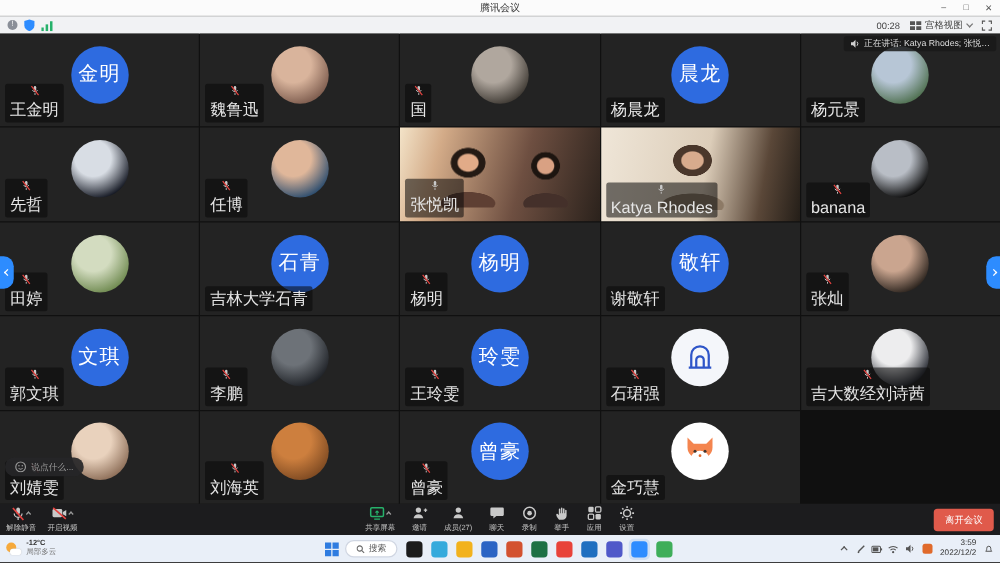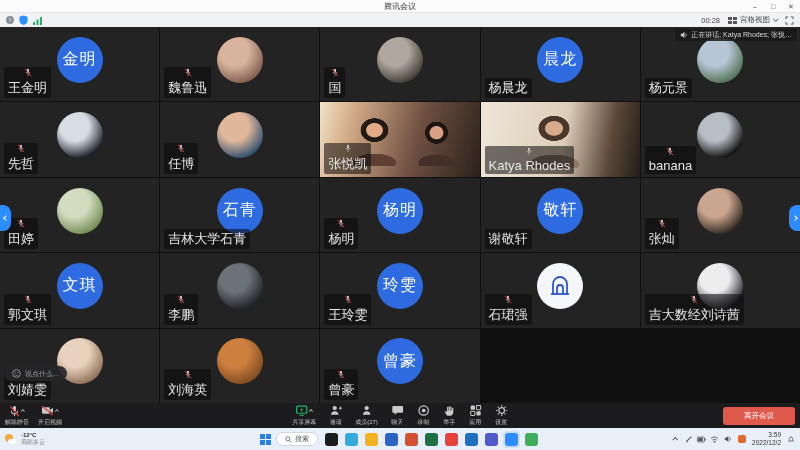--- a/index.html
+++ b/index.html
@@ -53,21 +53,21 @@
   .chev.rgt{transform:rotate(135deg);}
   .chat-overlay{position:absolute;left:4px;bottom:22px;height:15px;background:rgba(38,38,40,.92);border-radius:9px;display:flex;align-items:center;gap:4px;padding:0 8px;font-size:7px;color:#9a9a9a;}
 
   
   .controlbar{position:absolute;left:0;right:0;top:403px;height:25px;background:#1c1c1e;display:flex;align-items:center;padding:0 5px;}
   .left-controls{display:flex;gap:9px;}
   .ctl{display:flex;flex-direction:column;align-items:center;gap:1px;cursor:default;}
   .ctl .ico-row{display:flex;align-items:flex-start;gap:2px;height:13px;align-items:center;}
   .ctl .lbl{font-size:6px;color:#c4c4c4;white-space:nowrap;}
   .center-controls{position:absolute;left:50%;transform:translateX(-50%);display:flex;gap:13px;align-items:center;}
-  .leave-btn{margin-left:auto;background:#e05a4b;color:#fff;border:none;border-radius:3px;font-size:7.5px;padding:4px 21px;cursor:default;white-space:nowrap;}
+  .leave-btn{margin-left:auto;background:#e05a4b;color:#fff;border:none;border-radius:3px;font-size:7.5px;padding:4px 9px;cursor:default;white-space:nowrap;}
   .ctl .chev{border-color:#9a9a9a;width:3px;height:3px;}
 
   
   .taskbar{position:absolute;left:0;right:0;bottom:0;height:22px;background:#e9eff8;display:flex;align-items:center;padding:0 5px;}
   .weather{display:flex;align-items:center;gap:4px;cursor:default;}
   .weather .wtxt{display:flex;flex-direction:column;line-height:1.15;font-size:6px;color:#333;}
   .sunicon{position:relative;width:12px;height:10px;}
   .sunicon .sun{position:absolute;left:0;top:0;width:8px;height:8px;border-radius:50%;background:#f6a93b;}
   .sunicon .cloud{position:absolute;right:0;bottom:0;width:9px;height:5px;border-radius:4px;background:#fff;box-shadow:0 0 1px #bbb;}
   .tb-center{position:absolute;left:50%;transform:translateX(-50%);display:flex;align-items:center;gap:5px;}
@@ -413,20 +413,34 @@
               <svg width="8" height="9" viewBox="0 0 10 12">
                 <rect x="3.7" y="1" width="2.6" height="5" rx="1.3" fill="#c9c9c9"></rect>
                 <path d="M2.3 5.4a2.9 2.9 0 0 0 5.4 0" stroke="#c9c9c9" stroke-width="1" fill="none"></path>
                 <line x1="5" y1="8.6" x2="5" y2="10.6" stroke="#c9c9c9" stroke-width="1"></line>
                 <line x1="1.2" y1="1.2" x2="8.8" y2="10.8" stroke="#e64340" stroke-width="1.3"></line>
               </svg>
             </span>
             <span>曾豪</span>
           </div>
         </div>
+        <div class="tile">
+          <div class="avatar-circle" style="background: rgb(255, 255, 255);">
+            <svg width="30" height="30" viewBox="0 0 30 30">
+              <path d="M5 4l5 5h10l5-5v8a10 9 0 1 1-20 0z" fill="#f4854f"></path>
+              <ellipse cx="15" cy="20" rx="7" ry="5.5" fill="#fff"></ellipse>
+              <circle cx="11" cy="15" r="1.2" fill="#40342c"></circle>
+              <circle cx="19" cy="15" r="1.2" fill="#40342c"></circle>
+              <circle cx="15" cy="18.5" r="1.1" fill="#e06a2b"></circle>
+            </svg>
+          </div>
+          <div class="namebar">
+            <span>金巧慧</span>
+          </div>
+        </div>
       </div>
     <div class="speaker-banner">
       <svg width="8" height="8" viewBox="0 0 10 10">
           <path d="M1 3.5h2L5.5 1v8L3 6.5H1z" fill="#cfcfcf"></path>
           <path d="M7 3a3 3 0 0 1 0 4" stroke="#cfcfcf" fill="none" stroke-width="1"></path>
         </svg>
       <span>正在讲话: Katya Rhodes; 张悦…</span>
     </div>
     <button class="edge-arrow left">
         <span class="chev lft"></span>

